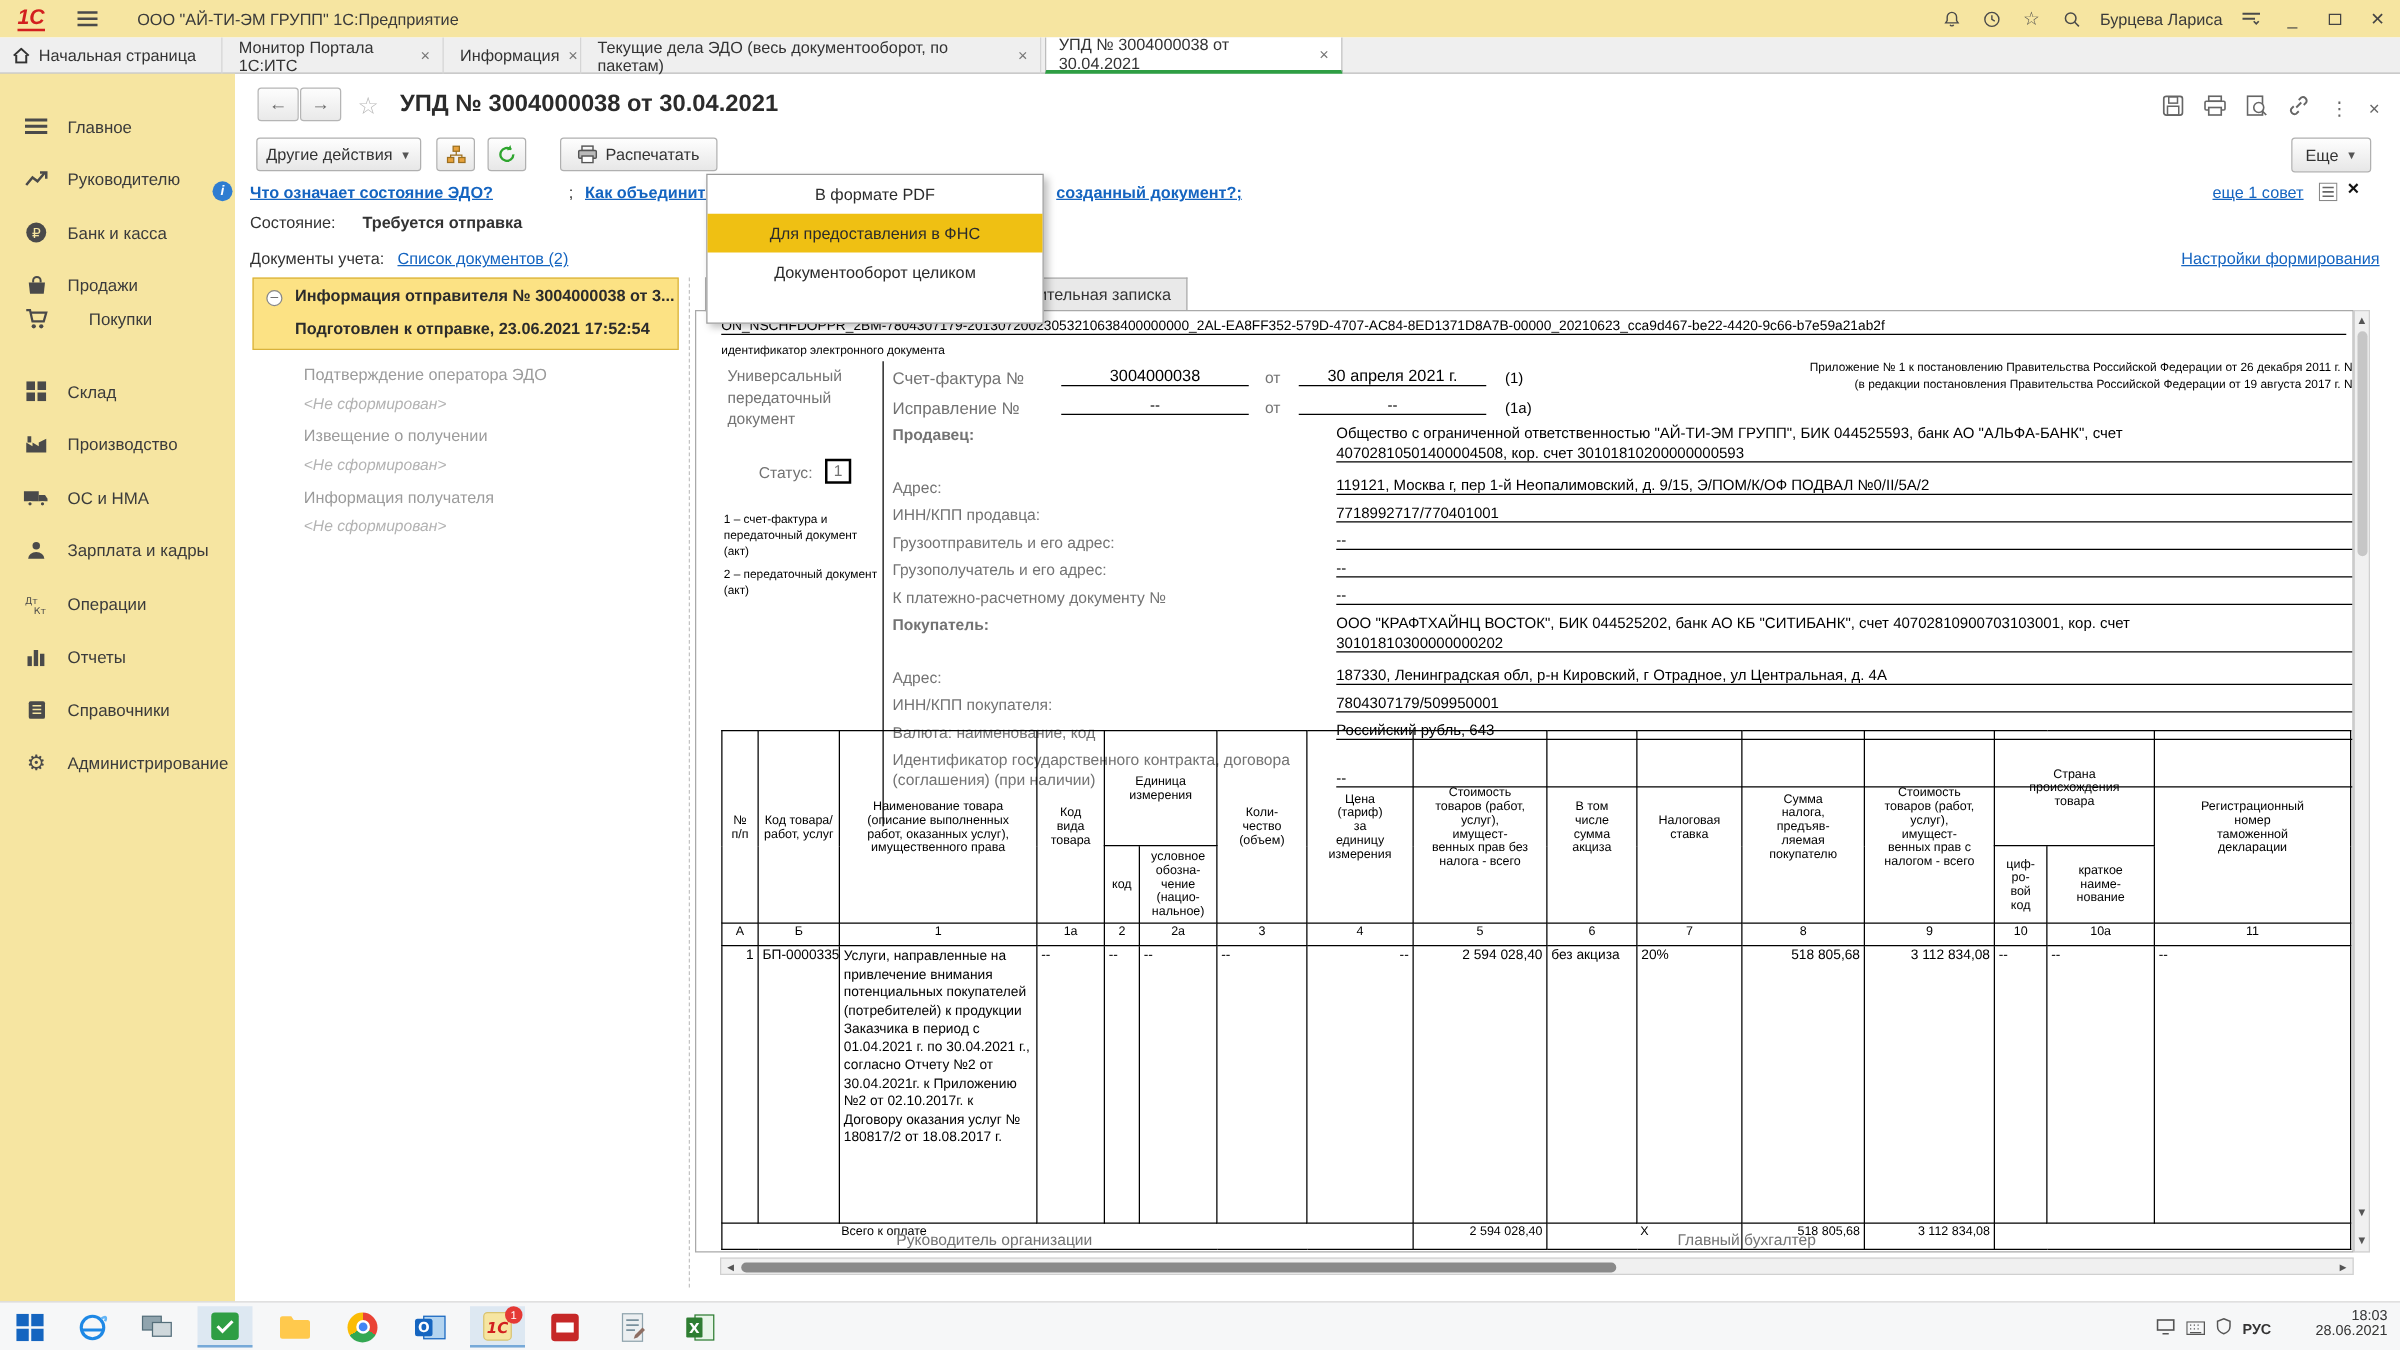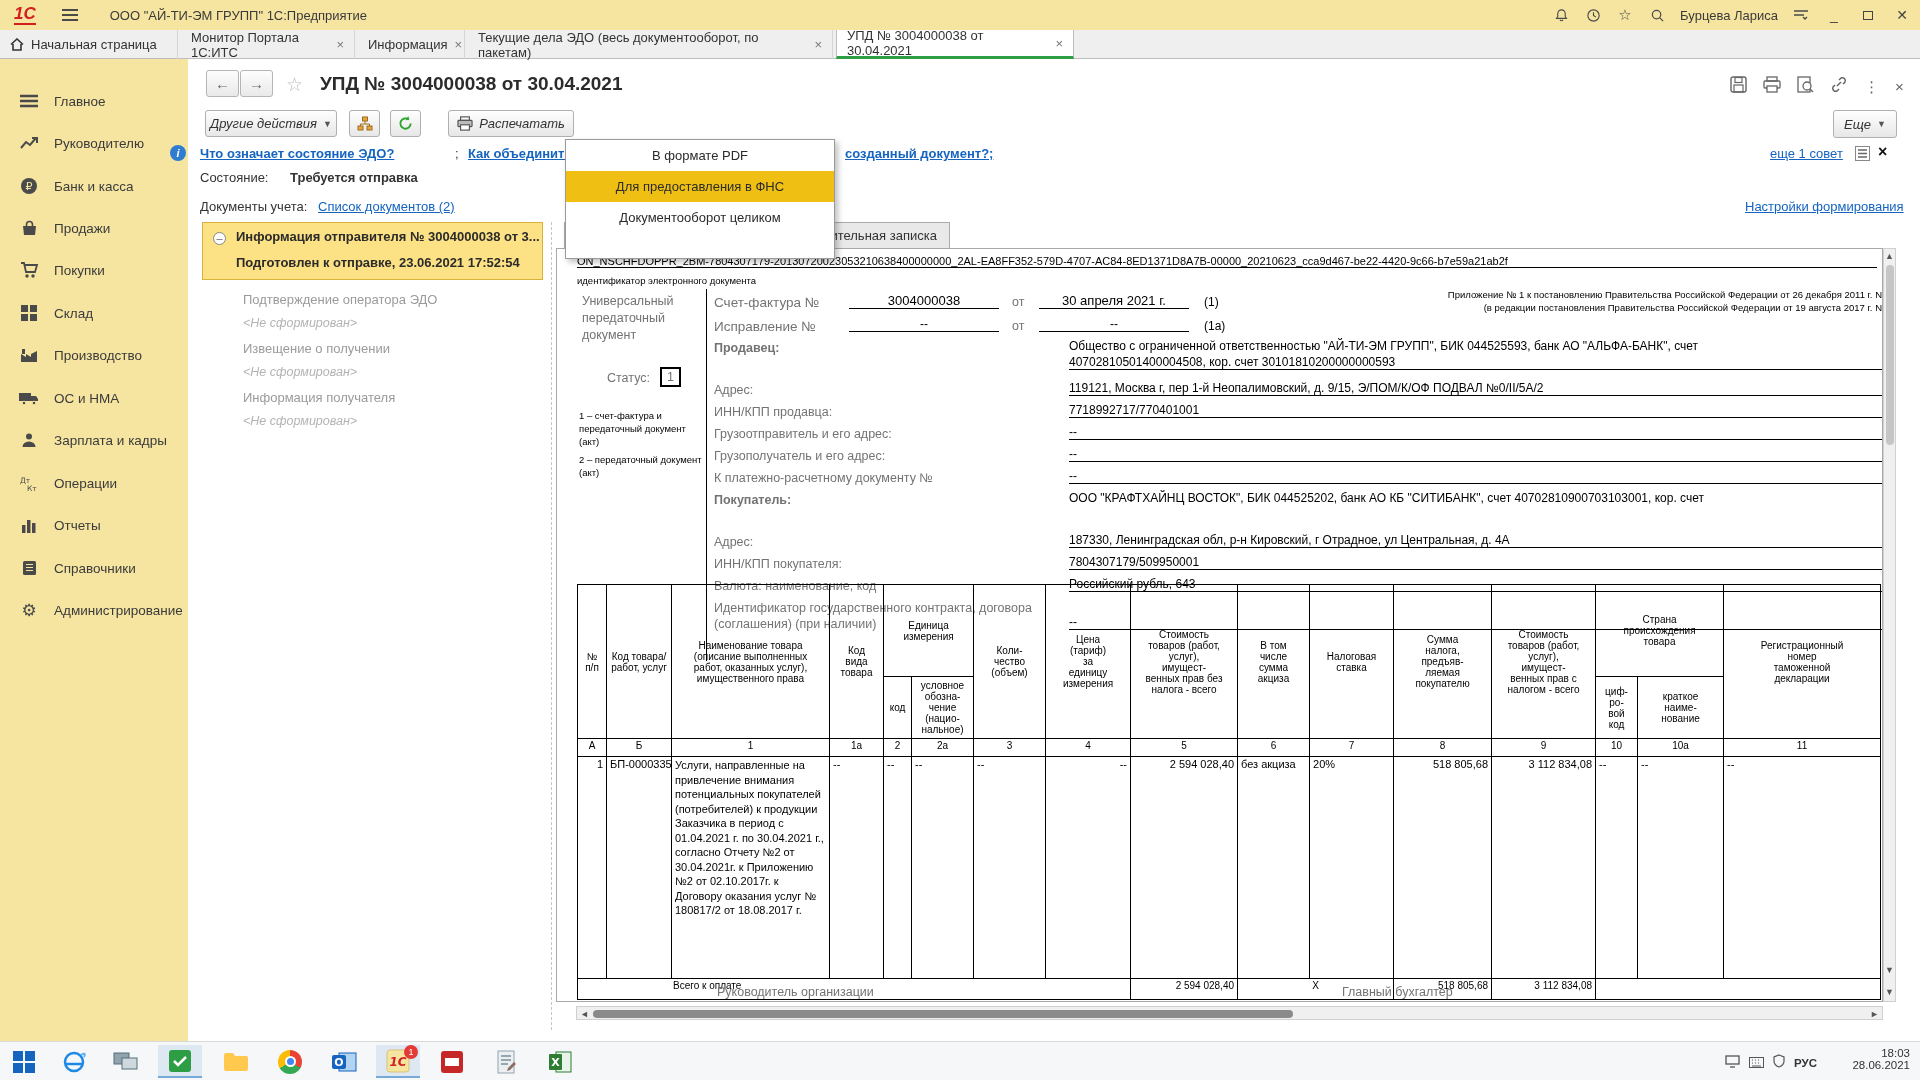--- a/index.html
+++ b/index.html
@@ -23,21 +23,21 @@
 
   .sidebar { left:0; top:59px; width:188px; height:1021px; background:#F6E5A1; }
   .side-item { position:absolute; left:0; width:188px; height:40px; display:flex; align-items:center; cursor:default; }
   .side-item .ic { width:22px; margin-left:18px; display:flex; justify-content:center; color:#4a4a4a; }
   .side-item .lb { font-size:13.5px; color:#3b3b3b; margin-left:14px; white-space:nowrap; }
 
   .navbtn { background:linear-gradient(#fdfdfd,#e9e9e9); border:1px solid #b5b5b5; border-radius:3px; display:flex; align-items:center; justify-content:center; font-size:15px; color:#666; }
   .pagetitle { font-size:19px; font-weight:bold; color:#2b2b2b; white-space:nowrap; }
   .star { color:#b9b9b9; font-size:19px; }
 
-  .btn { background:linear-gradient(#fefefe,#e7e7e7); border:1px solid #b0b0b0; border-radius:3px; font-size:13px; color:#333; display:flex; align-items:center; justify-content:center; gap:6px; white-space:nowrap;font-style:italic; }
+  .btn { background:linear-gradient(#fefefe,#e7e7e7); border:1px solid #b0b0b0; border-radius:3px; font-size:13px; color:#333; display:flex; align-items:center; justify-content:center; gap:6px; white-space:nowrap; }
   .btn .caret { font-size:9px; color:#555; }
   .btn.focused { outline:1px dotted #555; outline-offset:-3px; }
   .lnk { color:#1464C0; text-decoration:underline; font-size:13px; white-space:nowrap; cursor:pointer; }
   .info-i { width:16px; height:16px; border-radius:50%; background:#2F7DD1; color:#fff; font-size:11px; font-weight:bold; display:flex; align-items:center; justify-content:center; font-style:italic; }
   .plain { font-size:13px; color:#333; white-space:nowrap; }
   .bold { font-weight:bold; }
 
   .menu { background:#fff; border:1px solid #9a9a9a; box-shadow:3px 3px 6px rgba(0,0,0,.25); z-index:50; }
   .menu-item { height:31px; display:flex; align-items:center; justify-content:center; font-size:13px; color:#2b2b2b; }
   .menu-item.hl { background:#EFC013; }
@@ -171,21 +171,21 @@
   </div>
   <div class="side-item" style="top:149px;">
     <span class="ic">
         <svg width="17" height="17" viewBox="0 0 17 17">
           <path d="M2 6h13l-1 9H3z" fill="#4a4a4a"></path>
           <path d="M5.5 6V4.5a3 3 0 0 1 6 0V6" fill="none" stroke="#4a4a4a" stroke-width="1.6"></path>
         </svg>
       </span>
     <span class="lb">Продажи</span>
   </div>
-  <div class="side-item" style="top:191px;">
+  <div class="side-item" style="top:176px;gap:17px;">
     <span class="ic">
         <svg width="19" height="17" viewBox="0 0 19 17">
           <path d="M1 1h3l2 9h9l2-7H5" fill="none" stroke="#4a4a4a" stroke-width="1.8"></path>
           <circle cx="7" cy="14" r="1.7" fill="#4a4a4a"></circle>
           <circle cx="13" cy="14" r="1.7" fill="#4a4a4a"></circle>
         </svg>
       </span>
     <span class="lb">Покупки</span>
   </div>
   <div class="side-item" style="top:234px;">
@@ -422,20 +422,21 @@
     <span class="abs f12 uline" style="left:512px;top:154px;width:813px;">7718992717/770401001</span>
     <span class="abs f13" style="left:157px;top:178px;">Грузоотправитель и его адрес:</span>
     <span class="abs f12 uline" style="left:512px;top:176px;width:813px;">--</span>
     <span class="abs f13" style="left:157px;top:200px;">Грузополучатель и его адрес:</span>
     <span class="abs f12 uline" style="left:512px;top:198px;width:813px;">--</span>
     <span class="abs f13" style="left:157px;top:222px;">К платежно-расчетному документу №</span>
     <span class="abs f12 uline" style="left:512px;top:220px;width:813px;">--</span>
 
     <span class="abs f13 bold" style="left:157px;top:244px;">Покупатель:</span>
     <span class="abs f12" style="left:512px;top:242px;">ООО "КРАФТХАЙНЦ ВОСТОК", БИК 044525202, банк АО КБ "СИТИБАНК", счет 40702810900703103001, кор. счет</span>
+    <span class="abs f12 uline" style="left:512px;top:258px;width:813px;">30101810300000000202</span>
     <span class="abs f13" style="left:157px;top:286px;">Адрес:</span>
     <span class="abs f12 uline" style="left:512px;top:284px;width:813px;">187330, Ленинградская обл, р-н Кировский, г Отрадное, ул Центральная, д. 4А</span>
     <span class="abs f13" style="left:157px;top:308px;">ИНН/КПП покупателя:</span>
     <span class="abs f12 uline" style="left:512px;top:306px;width:813px;">7804307179/509950001</span>
     <span class="abs f13" style="left:157px;top:330px;">Валюта: наименование, код</span>
     <span class="abs f12 uline" style="left:512px;top:328px;width:813px;">Российский рубль, 643</span>
     <span class="abs f13" style="left:157px;top:352px;">Идентификатор государственного контракта, договора</span>
     <span class="abs f13" style="left:157px;top:368px;">(соглашения) (при наличии)</span>
     <span class="abs f12 uline" style="left:512px;top:366px;width:813px;">--</span>
 

